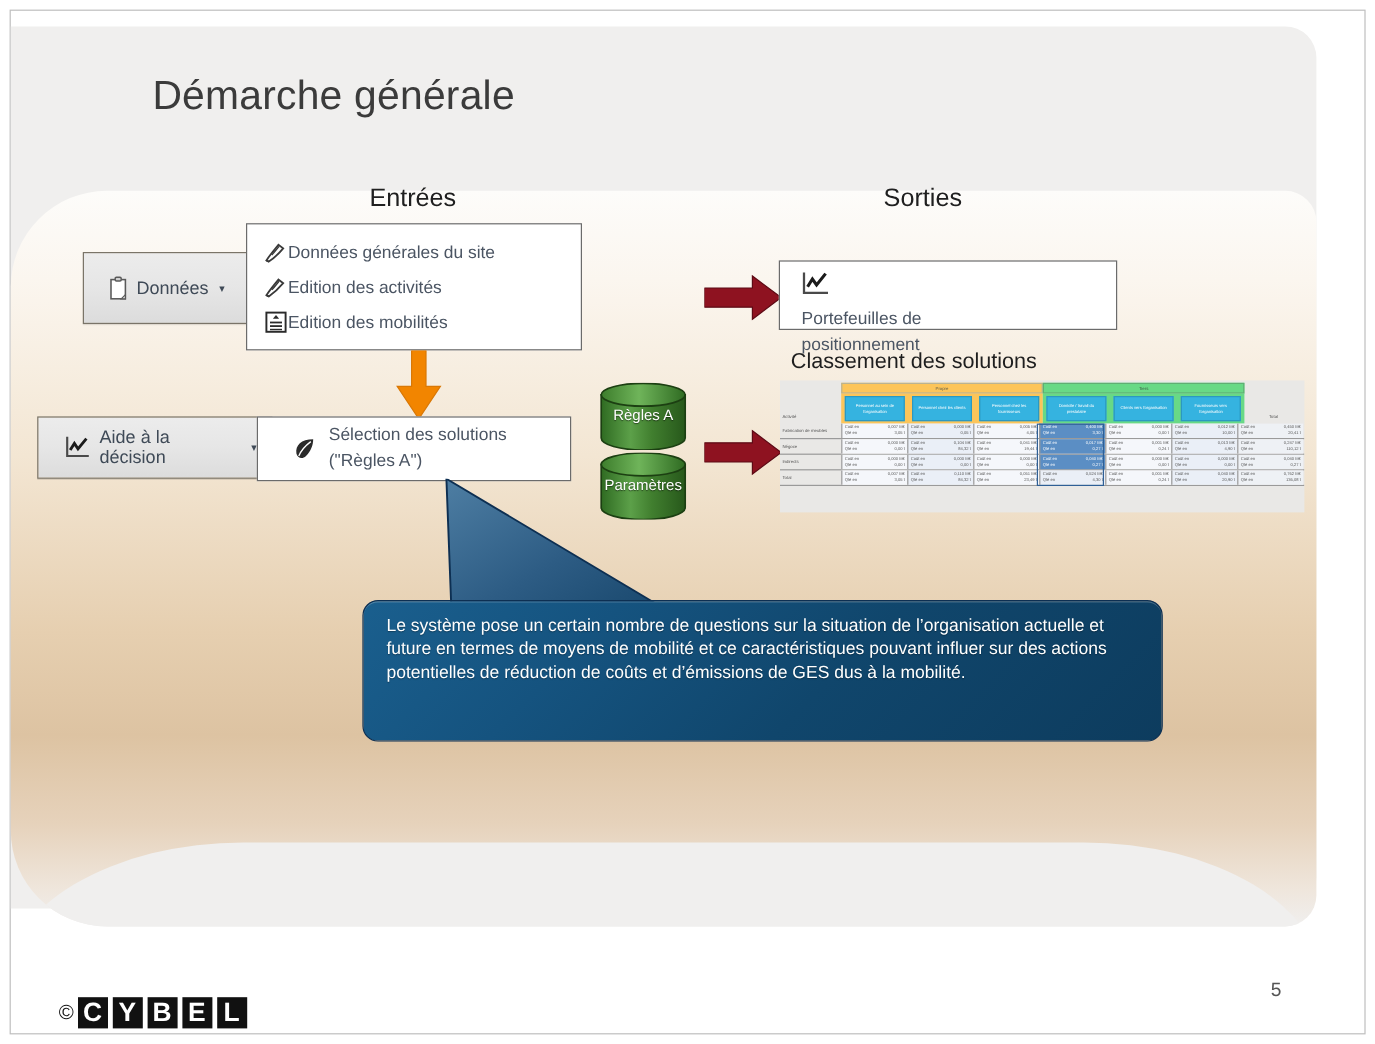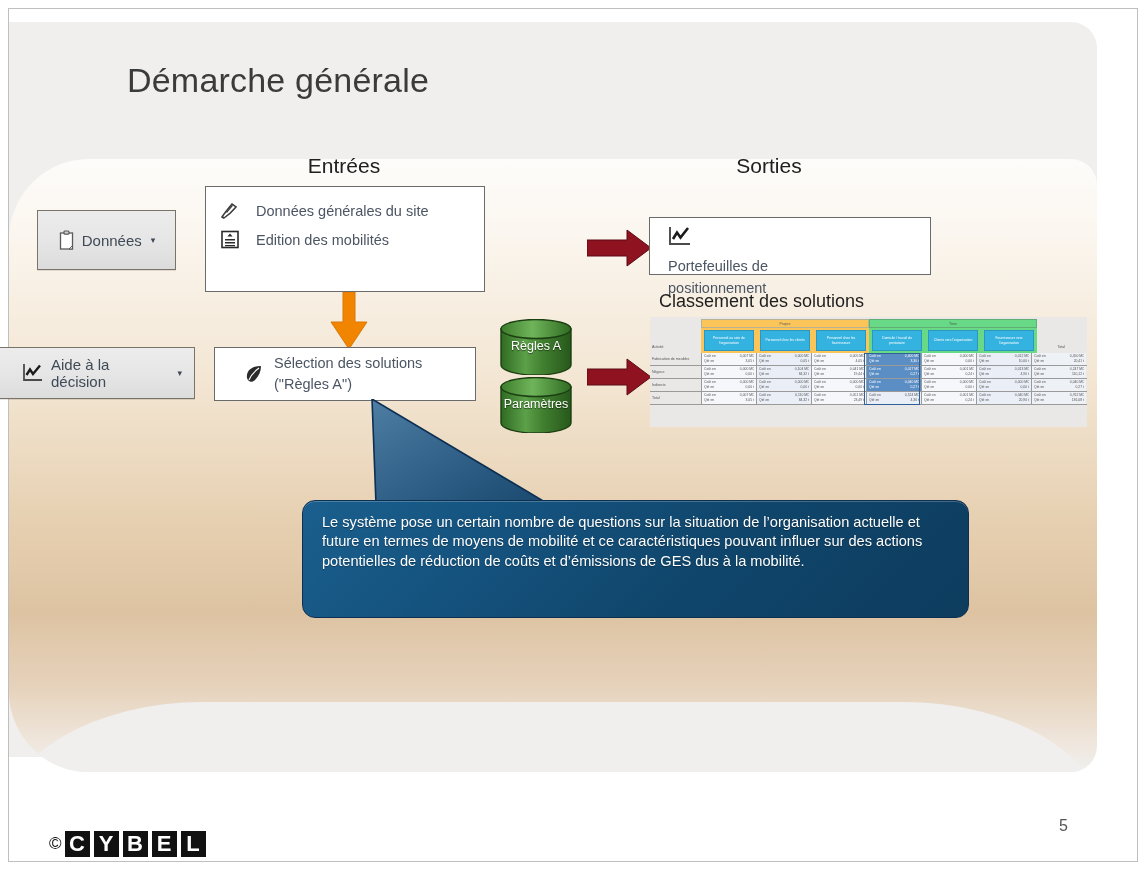--- a/index.html
+++ b/index.html
@@ -69,37 +69,38 @@
 
   
   .ribbon-btn {
     position: absolute;
     background: linear-gradient(to bottom,#ececec 0%,#e6e6e6 50%,#dcdcdc 100%);
     border: 1px solid #7a7468;
     display: flex; align-items: center; gap: 7px;
     padding: 0 12px;
     color: #3f4a57; font-size: 15px;
     box-shadow: 0 1px 0 rgba(0,0,0,.10);
+    margin-left: 32px;
   }
   .ribbon-btn .caret { font-size: 9px; color: #3f4a57; margin-left: 2px; }
   .btn-donnees { left: 28px; top: 201px; width: 139px; height: 60px; justify-content:center; }
   .btn-aide    { left: -10px; top: 338px; width: 196px; height: 52px; padding-left: 22px; }
 
   
   .wbox {
     position: absolute; background: #ffffff;
     border: 1px solid #6b6b6b;
   }
   .box-entrees { left: 196px; top: 177px; width: 280px; height: 106px;
                  padding: 9px 0 0 14px; }
   .box-selection { left: 205px; top: 338px; width: 262px; height: 54px; }
   .box-porte   { left: 640px; top: 208px; width: 282px; height: 58px; }
 
   .entry-row {
-    display: flex; align-items: center; gap: 16px;
+    display: flex; align-items: center; gap: 0;
     height: 29px; font-size: 14.5px; color: #4b5563;
   }
 
   
   .ico { flex: 0 0 auto; display:inline-block; line-height: 0; }
 
   
   .sel-inner {
     display: flex; align-items: center; gap: 10px;
     padding: 5px 0 0 29px;
@@ -280,20 +281,30 @@
   <div class="wbox box-entrees">
     <div class="entry-row">
       <span class="ico">
         <svg width="20" height="19" viewBox="0 0 20 19">
           <path d="M2 16 C4 13 7 9 12 3 L16 6 C11 12 7 15 4 17 Z" fill="#ffffff" stroke="#3a3a3a" stroke-width="1.5"></path>
           <path d="M6.5 11.5 C8 10 10 7.5 12.6 4.3" stroke="#3a3a3a" stroke-width="1.2" fill="none"></path>
           <path d="M2 16 L4 17" stroke="#3a3a3a" stroke-width="1.4"></path>
         </svg>
       </span>
       <span>Données générales du site</span>
+    </div>
+    <div class="entry-row">
+      <span class="ico">
+        <svg width="20" height="19" viewBox="0 0 20 19">
+          <path d="M2 16 C4 13 7 9 12 3 L16 6 C11 12 7 15 4 17 Z" fill="#ffffff" stroke="#3a3a3a" stroke-width="1.5"></path>
+          <path d="M6.5 11.5 C8 10 10 7.5 12.6 4.3" stroke="#3a3a3a" stroke-width="1.2" fill="none"></path>
+          <path d="M2 16 L4 17" stroke="#3a3a3a" stroke-width="1.4"></path>
+        </svg>
+      </span>
+      <span>Edition des activités</span>
     </div>
     <div class="entry-row">
       <span class="ico">
         <svg width="20" height="19" viewBox="0 0 20 19">
           <rect x="2" y="1.5" width="16" height="16" fill="#ffffff" stroke="#2a2a2a" stroke-width="1.6"></rect>
           <path d="M10 3.6 L12.6 6.6 L7.4 6.6 Z" fill="#2a2a2a"></path>
           <rect x="5" y="9" width="10" height="1.5" fill="#2a2a2a"></rect>
           <rect x="5" y="12" width="10" height="1.5" fill="#2a2a2a"></rect>
           <rect x="5" y="15" width="10" height="1.2" fill="#2a2a2a"></rect>
         </svg>

